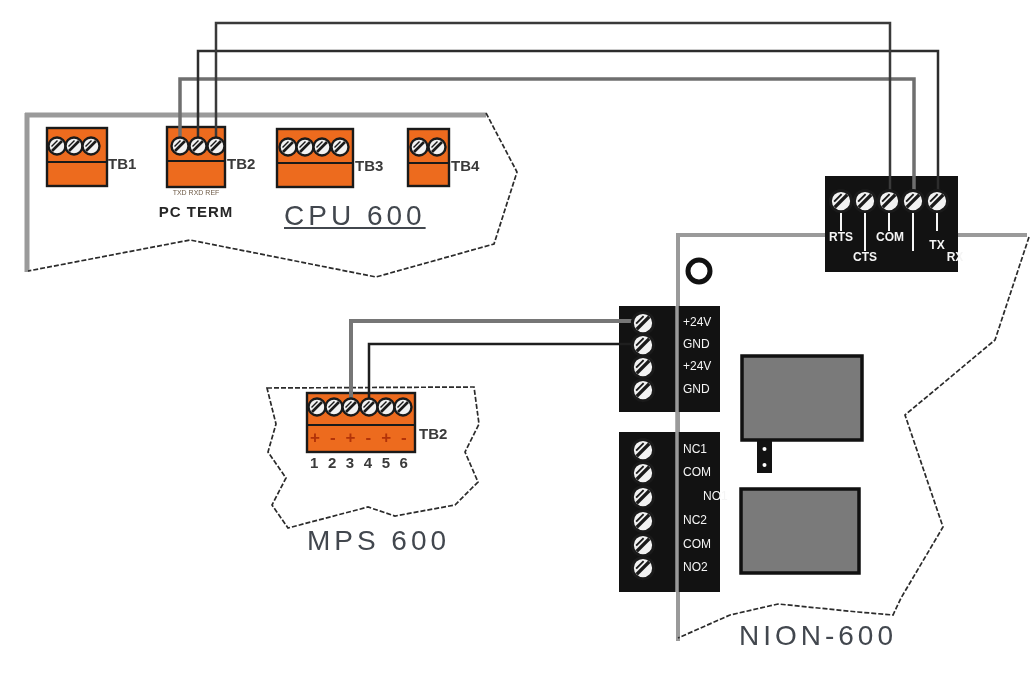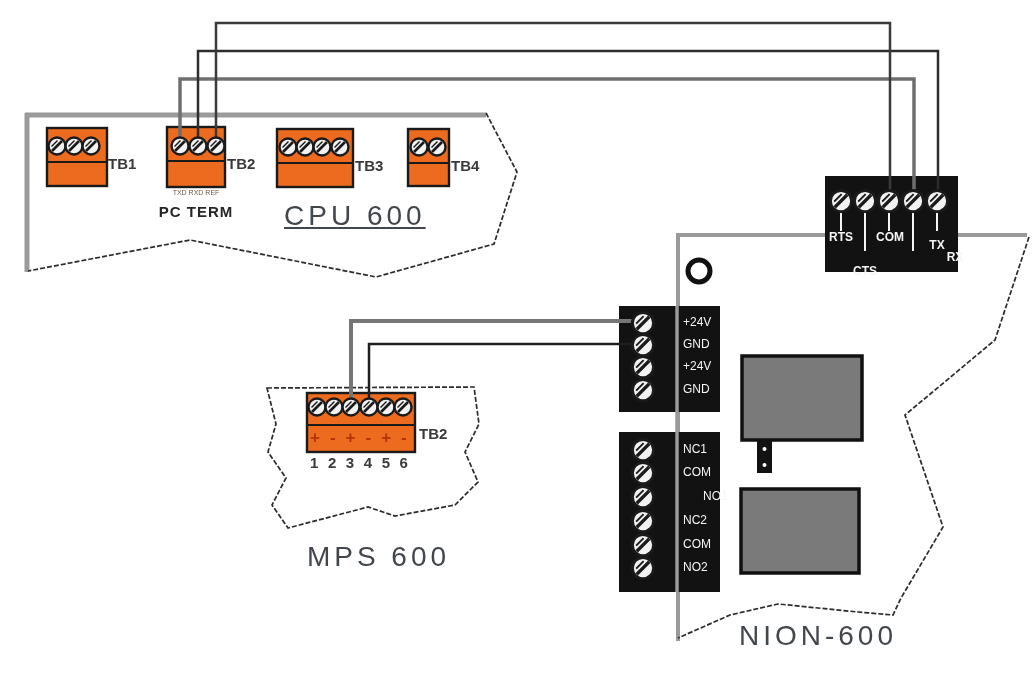--- a/index.html
+++ b/index.html
@@ -164,21 +164,21 @@
 
 <span class="lbl" style="left:108px;top:156px;">TB1</span>
 <span class="lbl" style="left:227px;top:156px;">TB2</span>
 <span class="lbl" style="left:355px;top:158px;">TB3</span>
 <span class="lbl" style="left:451px;top:158px;text-align:center;">TB4</span>
 
 <span class="tiny" style="left:164px;top:189px;width:64px;">TXD RXD REF</span>
 <span class="pcterm" style="left:146px;top:203px;width:100px;">PC TERM</span>
 
 <span class="model" style="left:284px;top:201px;text-decoration:underline;">CPU  600</span>
-<span class="model ctr" style="left:306px;top:526px;width:145px;margin-top:16px;">MPS  600</span>
+<span class="model ctr" style="left:306px;top:526px;width:145px;">MPS  600</span>
 <span class="model ctr" style="left:733px;top:621px;width:170px;">NION-600</span>
 
 <div class="row6" style="left:310px;top:429px;width:98px;">
   <span class="pol">+</span>
   <span class="pol">-</span>
   <span class="pol">+</span>
   <span class="pol">-</span>
   <span class="pol">+</span>
   <span class="pol">-</span>
 </div>
@@ -186,21 +186,21 @@
   <span class="pins">1</span>
   <span class="pins">2</span>
   <span class="pins">3</span>
   <span class="pins">4</span>
   <span class="pins">5</span>
   <span class="pins">6</span>
 </div>
 <span class="lbl" style="left:419px;top:426px;">TB2</span>
 
 <span class="wlbl" style="left:827px;top:231px;width:28px;">RTS</span>
-<span class="wlbl" style="left:851px;top:251px;width:28px;margin-top:14px;">CTS</span>
+<span class="wlbl" style="left:851px;top:251px;width:28px;">CTS</span>
 <span class="wlbl" style="left:873px;top:231px;width:34px;">COM</span>
 <span class="wlbl" style="left:943px;top:251px;width:24px;">RX</span>
 <span class="wlbl" style="left:925px;top:231px;width:24px;margin-top:8px;">TX</span>
 
 <span class="blk-lbl" style="left:683px;top:316px;">+24V</span>
 <span class="blk-lbl" style="left:683px;top:338px;">GND</span>
 <span class="blk-lbl" style="left:683px;top:360px;">+24V</span>
 <span class="blk-lbl" style="left:683px;top:383px;">GND</span>
 
 <span class="blk-lbl" style="left:683px;top:443px;">NC1</span>

